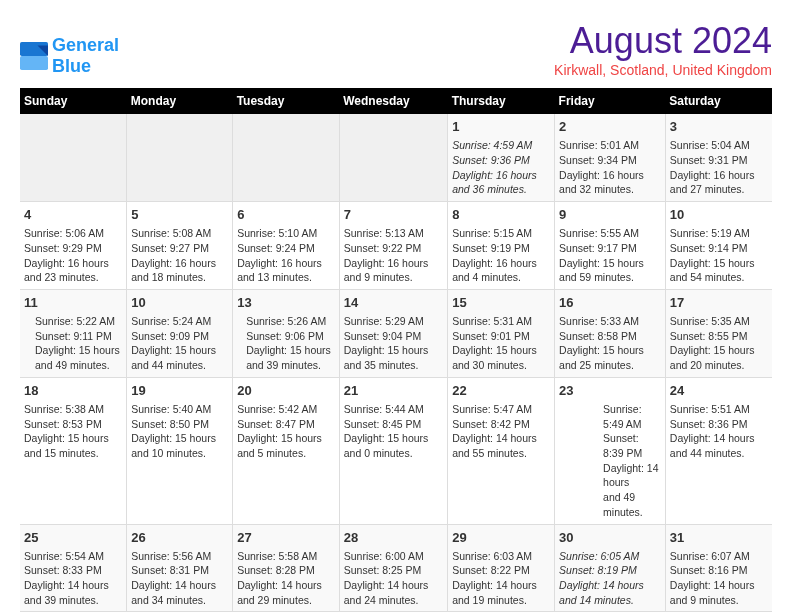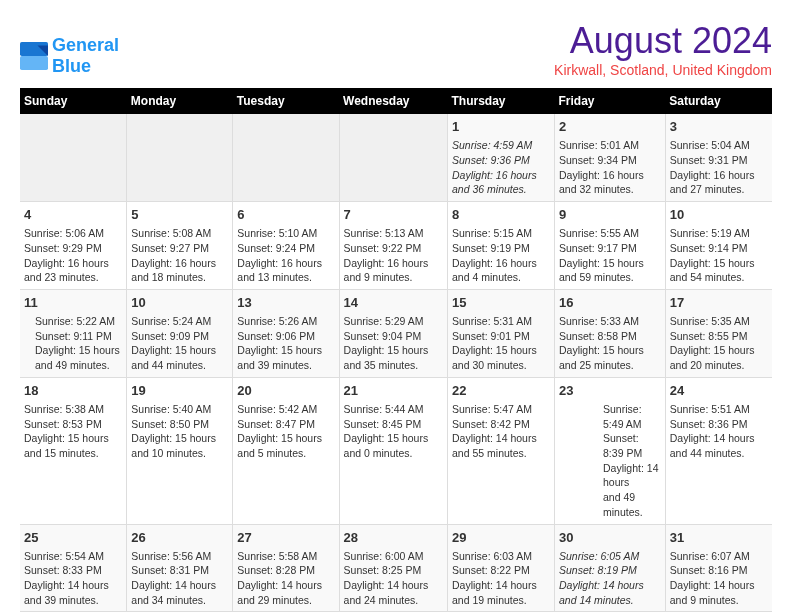--- a/index.html
+++ b/index.html
@@ -212,21 +212,21 @@
         </td>
         <td>
           <span class="day-num">10</span>
           <div class="cell-info" style="white-space: pre-line;">Sunrise: 5:24 AM
 Sunset: 9:09 PM
 Daylight: 15 hours
 and 44 minutes.</div>
         </td>
         <td>
           <span class="day-num">13</span>
-          <div class="cell-info" style="white-space: pre-line;">Sunrise: 5:26 AM
+          <div class="cell-info" style="white-space: pre-line; margin-left: 9px;">Sunrise: 5:26 AM
 Sunset: 9:06 PM
 Daylight: 15 hours
 and 39 minutes.</div>
         </td>
         <td>
           <span class="day-num">14</span>
           <div class="cell-info" style="white-space: pre-line;">Sunrise: 5:29 AM
 Sunset: 9:04 PM
 Daylight: 15 hours
 and 35 minutes.</div>

